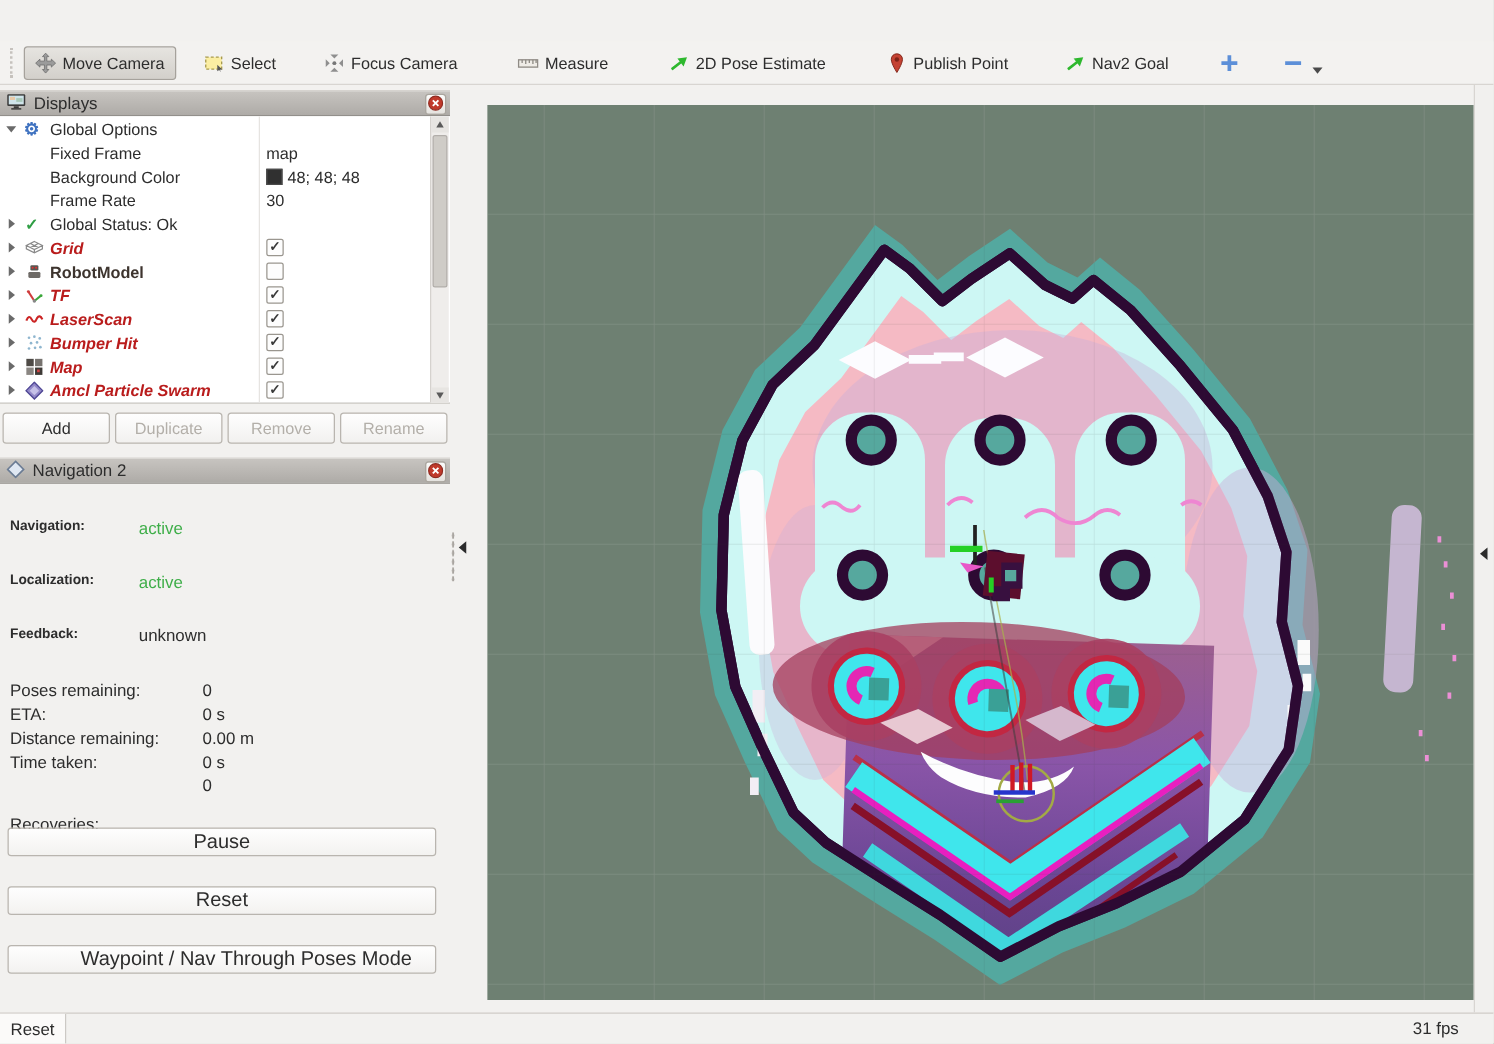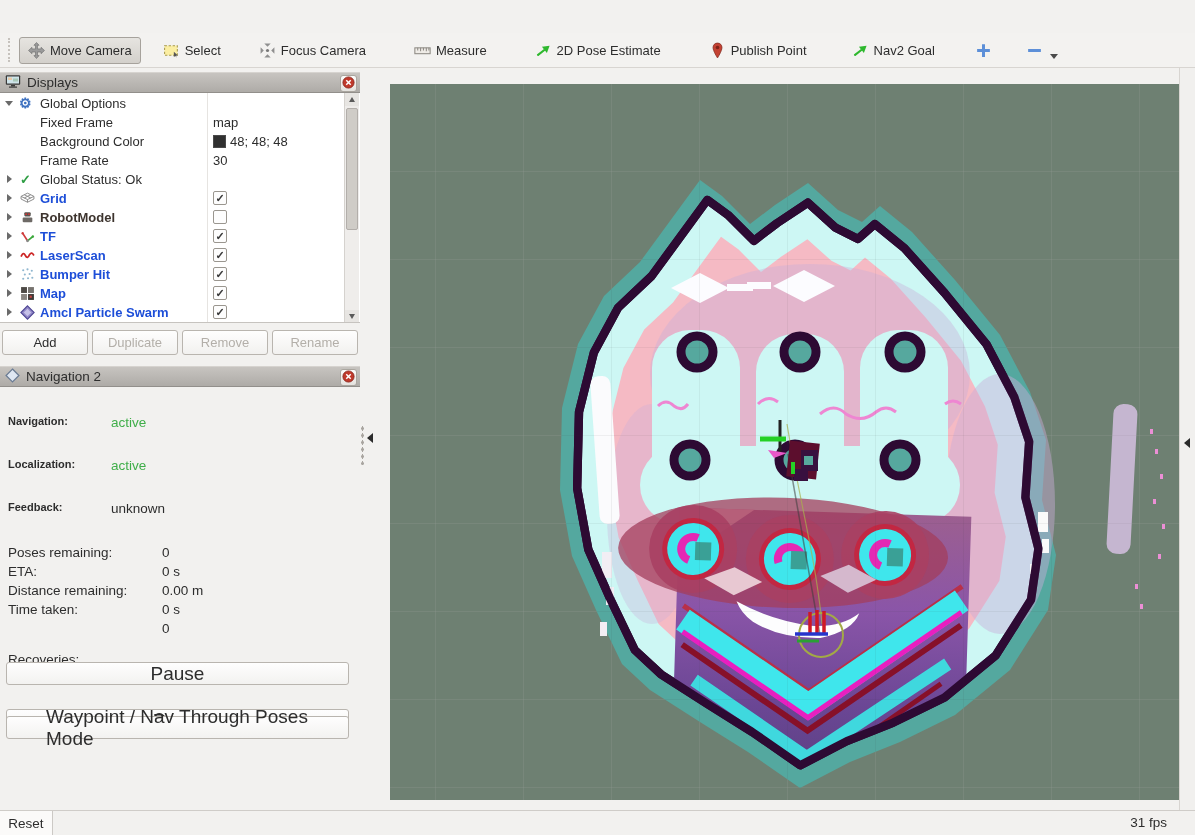--- a/index.html
+++ b/index.html
@@ -22,21 +22,21 @@
   .tree{position:absolute;left:0;top:93px;width:360px;height:230px;background:#ffffff;border-bottom:1px solid #c6c3bf;box-sizing:border-box;overflow:hidden;}
   .colline{position:absolute;left:207px;top:0;width:1px;height:230px;background:#e6e4e1;}
   .trow{position:absolute;left:0;width:344px;height:19px;font-size:13px;line-height:19px;}
   .tri-r{position:absolute;left:7px;top:5px;width:0;height:0;border-top:4px solid transparent;border-bottom:4px solid transparent;border-left:5px solid #6a6a6a;}
   .tri-d{position:absolute;left:5px;top:7px;width:0;height:0;border-left:4px solid transparent;border-right:4px solid transparent;border-top:5px solid #6a6a6a;}
   .ticon{position:absolute;left:20px;top:2px;width:15px;height:15px;}
   .ticon svg{display:block;}
   .gi{position:absolute;left:19px;top:0;font-size:14px;color:#3f72c0;font-weight:bold;}
   .ci{position:absolute;left:20px;top:0;font-size:13px;color:#2f9e44;font-weight:bold;}
   .tname{position:absolute;left:40px;white-space:nowrap;}
-  .tname.disp{color:#1d4ed8;font-weight:bold;}
+  .tname.disp{color:#b91c1c;font-weight:bold;font-style:italic;}
   .tname.dark{color:#3d342e;font-weight:bold;}
   .tval{position:absolute;left:213px;white-space:nowrap;display:flex;align-items:center;gap:4px;height:19px;}
   .swatch{display:inline-block;width:13px;height:13px;border:1px solid #4a4a4a;box-sizing:border-box;}
   .cb{position:absolute;left:213px;top:2px;width:14px;height:14px;border:1px solid #9a968f;background:#fdfdfd;border-radius:2px;box-sizing:border-box;font-size:11px;line-height:12px;text-align:center;color:#3a3a3a;font-weight:bold;}
   
   .vscroll{position:absolute;left:344px;top:0px;width:15px;height:230px;background:#efedeb;border-left:1px solid #d5d2ce;box-sizing:border-box;}
   .sarr{position:absolute;left:0;width:14px;height:13px;background:#e7e5e2;}
   .sarr.up{top:0;} .sarr.down{bottom:0;}
   .sarr i{position:absolute;left:4px;width:0;height:0;border-left:3.5px solid transparent;border-right:3.5px solid transparent;}
   .sarr.up i{top:4px;border-bottom:5px solid #5a5a5a;}
@@ -45,21 +45,21 @@
   
   .dbtns{position:absolute;left:2px;top:330px;width:356px;height:25px;display:flex;gap:4px;}
   .dbtn{flex:1;background:linear-gradient(#fefefe,#f2f1ef);border:1px solid #b9b5af;border-radius:3px;font-size:13px;display:flex;align-items:center;justify-content:center;color:#2d2d2d;}
   .dbtn.disabled{color:#b3afa9;}
   
   .nlabel{position:absolute;font-size:11px;font-weight:bold;white-space:nowrap;}
   .nvalue{position:absolute;left:111px;font-size:13.5px;white-space:nowrap;}
   .nvalue.green{color:#3fae49;}
   .slabel{position:absolute;left:8px;font-size:13.5px;white-space:nowrap;}
   .svalue{position:absolute;left:162px;font-size:13.5px;white-space:nowrap;}
-  .panelbtn{position:absolute;left:6px;width:343px;height:23px;background:linear-gradient(#fefefe,#f3f2f0);border:1px solid #b9b5af;border-radius:3px;font-size:19px;display:flex;align-items:center;justify-content:center;box-sizing:border-box;}
+  .panelbtn{position:absolute;left:6px;width:343px;height:23px;background:linear-gradient(#fefefe,#f3f2f0);border:1px solid #b9b5af;border-radius:3px;font-size:16px;display:flex;align-items:center;justify-content:center;box-sizing:border-box;}
   
   .splitter{position:absolute;left:360px;top:68px;width:30px;height:742px;}
   .spdots{position:absolute;left:1px;top:357px;width:3px;height:40px;background-image:radial-gradient(#a9a5a0 1px, transparent 1.2px);background-size:3px 7px;}
   .sparrow{position:absolute;left:7px;top:365px;width:0;height:0;border-top:5px solid transparent;border-bottom:5px solid transparent;border-right:6px solid #2b2b2b;}
   .rightstrip{position:absolute;left:1179px;top:68px;width:16px;height:742px;background:#f1f0ee;border-left:1px solid #d8d5d1;box-sizing:border-box;}
   .rightstrip .sparrow{left:4px;top:370px;}
   
   .viewport{position:absolute;left:390px;top:84px;width:789px;height:716px;background:#6e8072;}
   
   .statusbar{position:absolute;left:0;top:810px;width:1195px;height:25px;background:#f2f1ef;border-top:1px solid #cfccc8;box-sizing:border-box;font-size:13.5px;}
@@ -343,21 +343,21 @@
     <span class="svalue" style="top:564px;">0 s</span>
     <span class="slabel" style="top:583px;">Distance remaining:</span>
     <span class="svalue" style="top:583px;">0.00 m</span>
     <span class="slabel" style="top:602px;">Time taken:</span>
     <span class="svalue" style="top:602px;">0 s</span>
     <span class="slabel" style="top:652px;">Recoveries:</span>
     <span class="svalue" style="top:621px;">0</span>
 
     <div class="panelbtn" style="top:662px;">Pause</div>
     <div class="panelbtn" style="top:709px;">Reset</div>
-    <div class="panelbtn" style="top:716px;padding-left:39px;">Waypoint / Nav Through Poses Mode</div>
+    <div class="panelbtn" style="top:756px;padding-left:39px;">Waypoint / Nav Through Poses Mode</div>
   </div>
 
   <div class="splitter">
     <span class="spdots"></span>
     <span class="sparrow"></span>
   </div>
 
   <div class="viewport">
     <svg width="789" height="716" viewBox="0 0 789 716">
       <defs>

